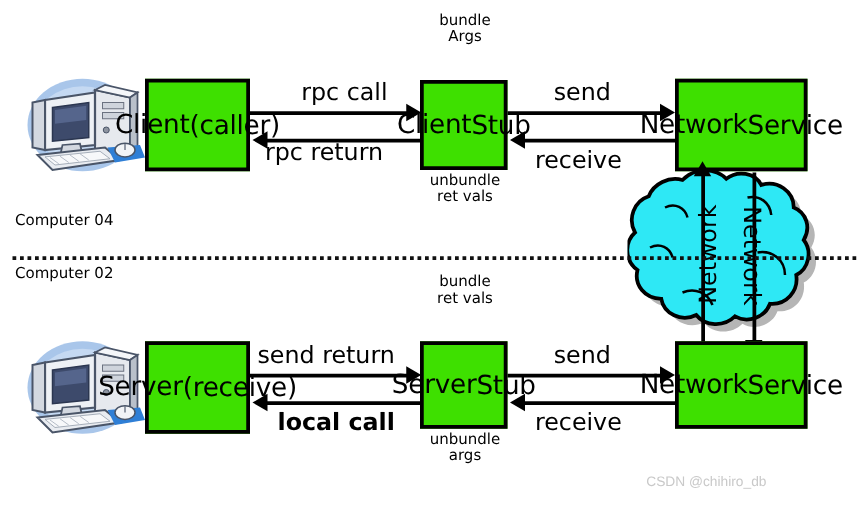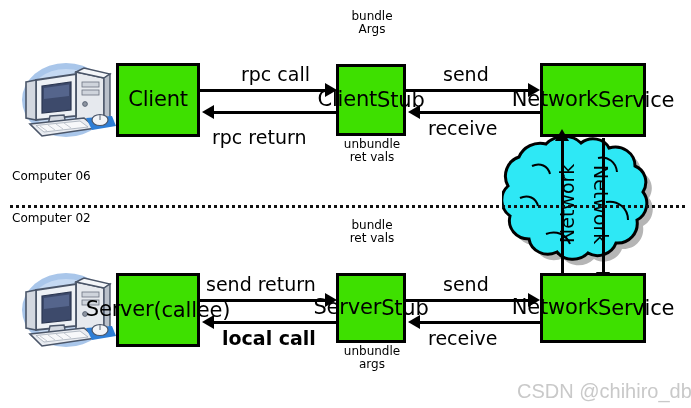--- a/index.html
+++ b/index.html
@@ -112,21 +112,21 @@
   .netlabel.ccw { transform: rotate(-90deg); }
   .netlabel.cw  { transform: rotate(90deg); }
 
   
   .pc { position: absolute; }
 
   
   .watermark {
     position: absolute;
     color: #c9c9c9;
-    font-size: 20px;
+    font-size: 11px;
     font-family: "Liberation Sans", sans-serif;
     white-space: nowrap;
   }
 </style>
 </head>
 <body>
 
 <div id="canvas">
 
   <div class="pc" style="left:14px; top:56px;">
@@ -155,27 +155,28 @@
       <line x1="50" y1="67" x2="57" y2="72" stroke="#aab2bf" stroke-width="0.7"></line>
 
       <polygon points="72,62 98,60 102,70 78,74" fill="#2f7fd6"></polygon>
       <ellipse cx="86" cy="64" rx="8" ry="5.5" fill="#f2f4f7" stroke="#4a5568" stroke-width="1.2"></ellipse>
       <line x1="86" y1="59" x2="86" y2="64" stroke="#4a5568" stroke-width="0.9"></line>
     </svg>
   </div>
 
   <div class="box" style="left: 116px; top: 63px; width: 84px; height: 74px; --boxfill: #3ee000;">
     <span>Client</span>
+    <span class="l2">(caller)</span>
   </div>
 
   <div class="harrow right" style="left:200px; top:89px; width:126px;"></div>
   <div class="lbl" style="left:241px; top:64px;">rpc call</div>
 
   <div class="harrow left" style="left:213px; top:111px; width:123px;"></div>
-  <div class="lbl" style="left:212px; top:127px;">rpc return</div>
+  <div class="lbl" style="left:212px; top:112px;">rpc return</div>
 
   <div class="lbl center big" style="left:326px; top:10px; width:92px;">
     <div>bundle</div>
     <div>Args</div>
   </div>
 
   <div class="box" style="left: 336px; top: 64px; width: 70px; height: 72px; --boxfill: #3ee000;">
     <span>Client</span>
     <span class="l2">Stub</span>
   </div>
@@ -215,21 +216,21 @@
       <path d="M44 98 C54 94 64 98 68 108" fill="none" stroke="#000000" stroke-width="2"></path>
     </svg>
   </div>
 
   <div class="varrow up" style="left:561px; top:140px; height:135px;"></div>
   <div class="varrow down" style="left:602px; top:138px; height:135px;"></div>
 
   <div class="netlabel ccw" style="left:556px; top:243px;">Network</div>
   <div class="netlabel cw" style="left:612px; top:165px;">Network</div>
 
-  <div class="lbl big" style="left:12px; top:170px;">Computer 06</div>
+  <div class="lbl big" style="left:12px; top:170px;">Computer 04</div>
   <div class="divider" style="left:10px; top:205px; width:675px;"></div>
   <div class="lbl big" style="left:12px; top:212px;">Computer 02</div>
 
   <div class="pc" style="left:14px; top:266px;">
     <svg width="104" height="88" viewBox="0 0 104 88" xmlns="http://www.w3.org/2000/svg">
       <ellipse cx="52" cy="44" rx="44" ry="37" fill="#a9c6ea"></ellipse>
       <ellipse cx="52" cy="44" rx="38" ry="31" fill="#c5d9f2"></ellipse>
       <polygon points="62,16 90,22 90,70 62,64" fill="#e6e9ee" stroke="#4a5568" stroke-width="1.6"></polygon>
       <polygon points="62,16 70,12 96,18 90,22" fill="#f4f6f9" stroke="#4a5568" stroke-width="1.4"></polygon>
       <polygon points="90,22 96,18 96,66 90,70" fill="#b9c0ca" stroke="#4a5568" stroke-width="1.4"></polygon>
@@ -248,21 +249,21 @@
       <line x1="42" y1="68" x2="49" y2="73" stroke="#aab2bf" stroke-width="0.7"></line>
       <line x1="50" y1="67" x2="57" y2="72" stroke="#aab2bf" stroke-width="0.7"></line>
       <polygon points="72,62 98,60 102,70 78,74" fill="#2f7fd6"></polygon>
       <ellipse cx="86" cy="64" rx="8" ry="5.5" fill="#f2f4f7" stroke="#4a5568" stroke-width="1.2"></ellipse>
       <line x1="86" y1="59" x2="86" y2="64" stroke="#4a5568" stroke-width="0.9"></line>
     </svg>
   </div>
 
   <div class="box" style="left: 116px; top: 273px; width: 84px; height: 74px; --boxfill: #3ee000;">
     <span>Server</span>
-    <span class="l2">(callee)</span>
+    <span class="l2">(receive)</span>
   </div>
 
   <div class="harrow right" style="left:200px; top:299px; width:126px;"></div>
   <div class="lbl" style="left:206px; top:274px;">send return</div>
 
   <div class="harrow left" style="left:213px; top:321px; width:123px;"></div>
   <div class="lbl" style="left:222px; top:328px;font-weight:bold;">local call</div>
 
   <div class="lbl center big" style="left:322px; top:219px; width:100px;">
     <div>bundle</div>

